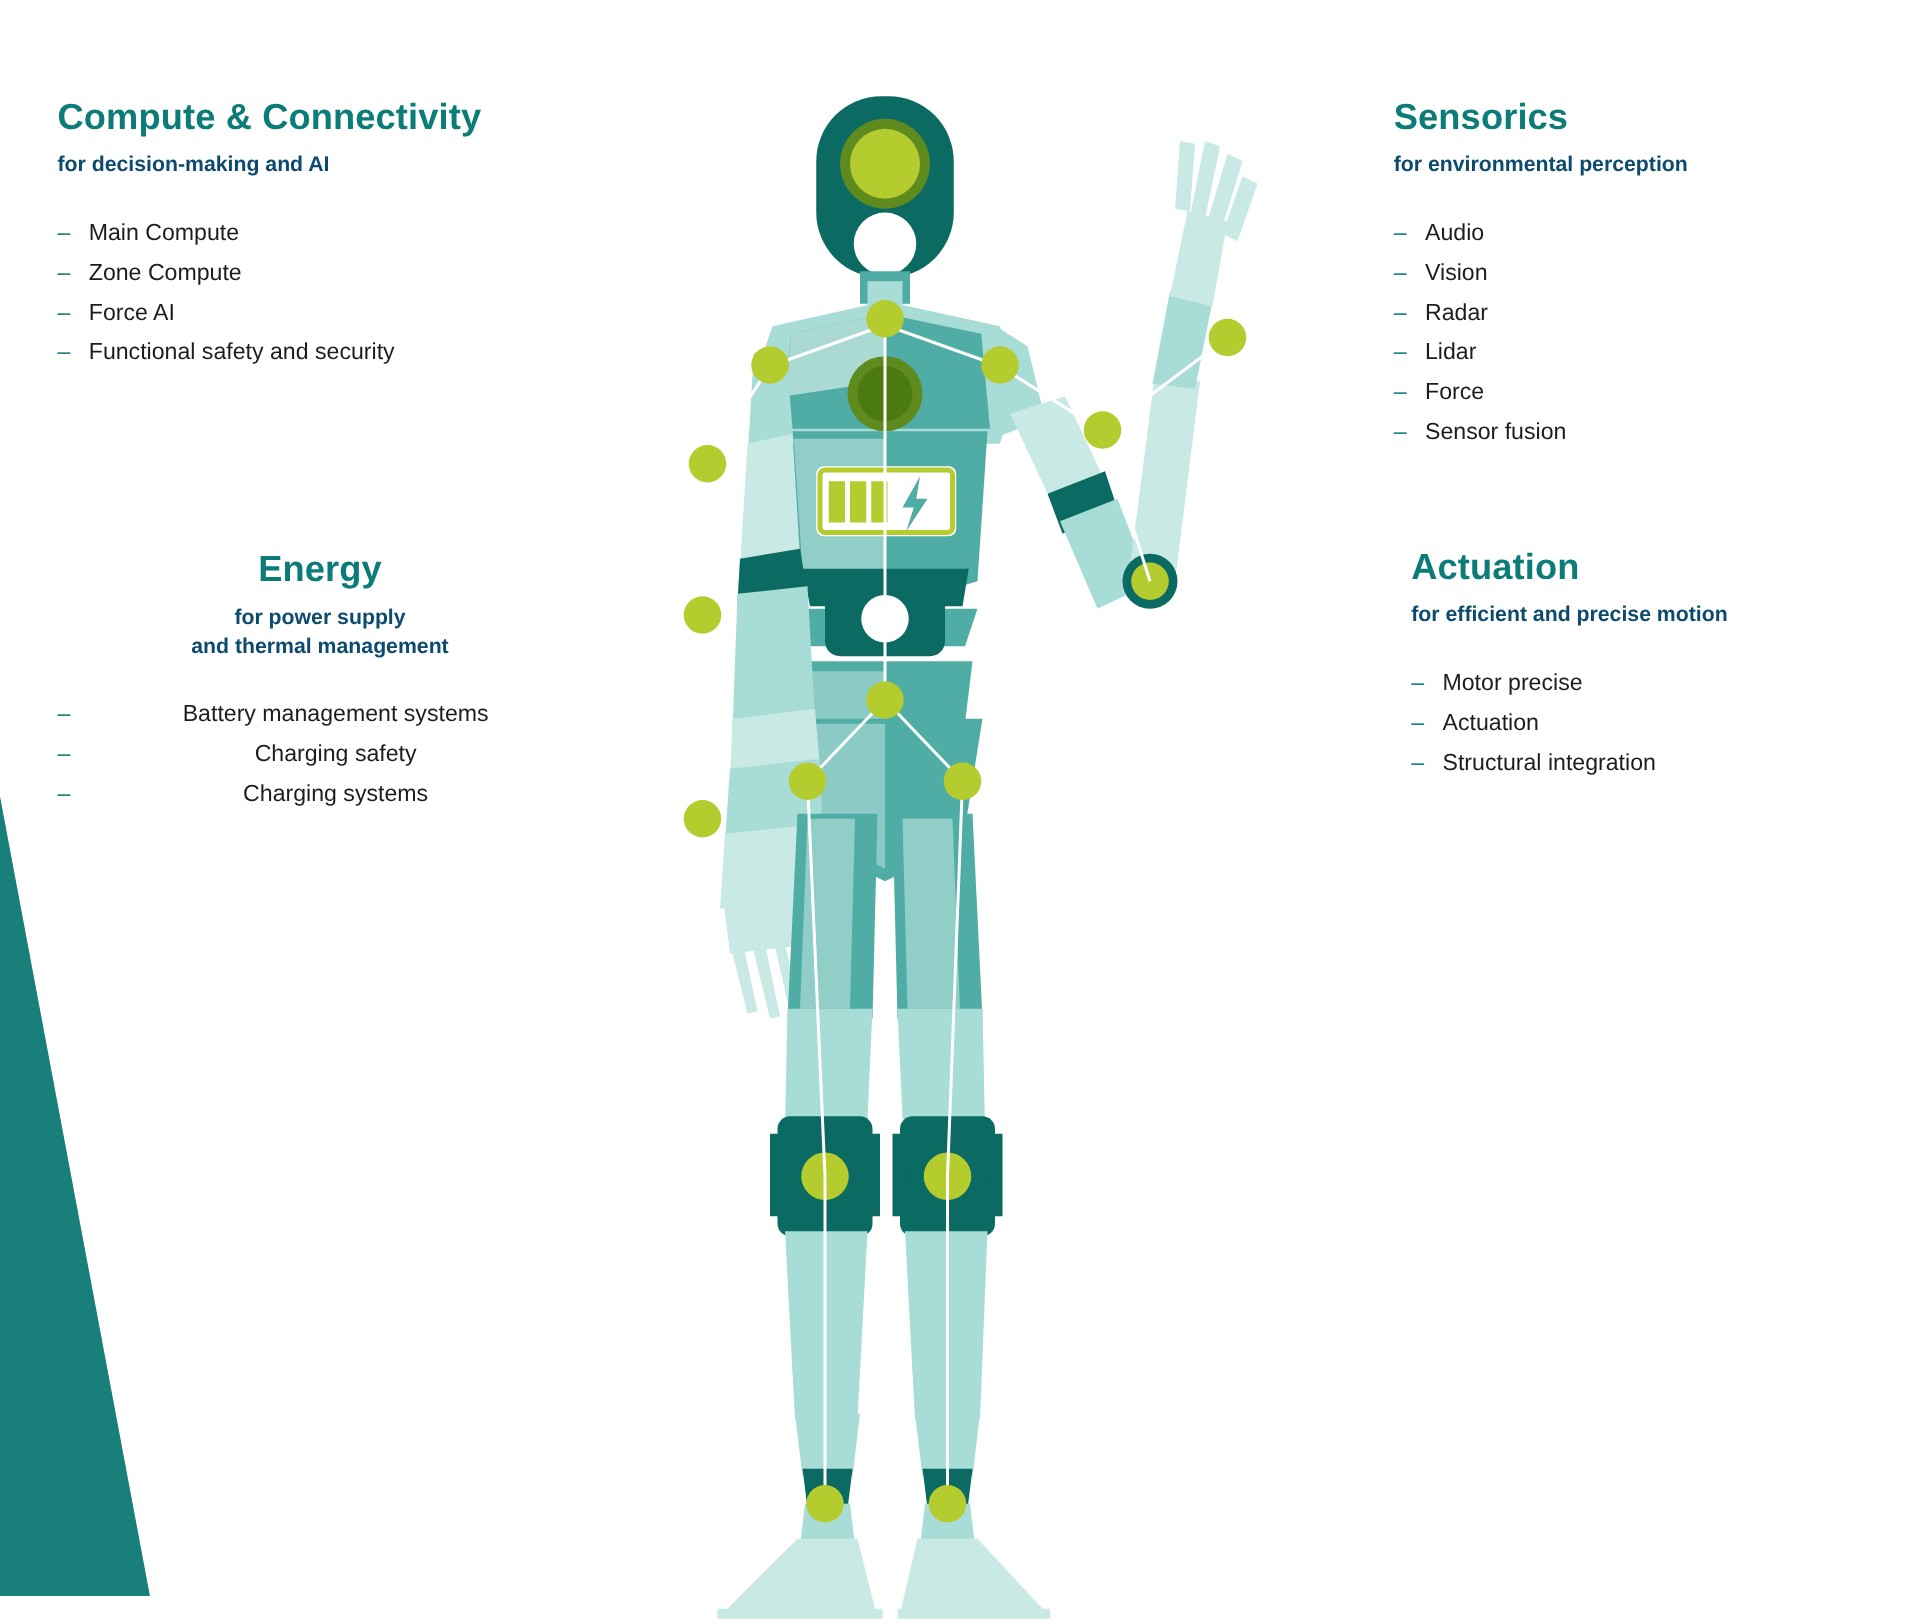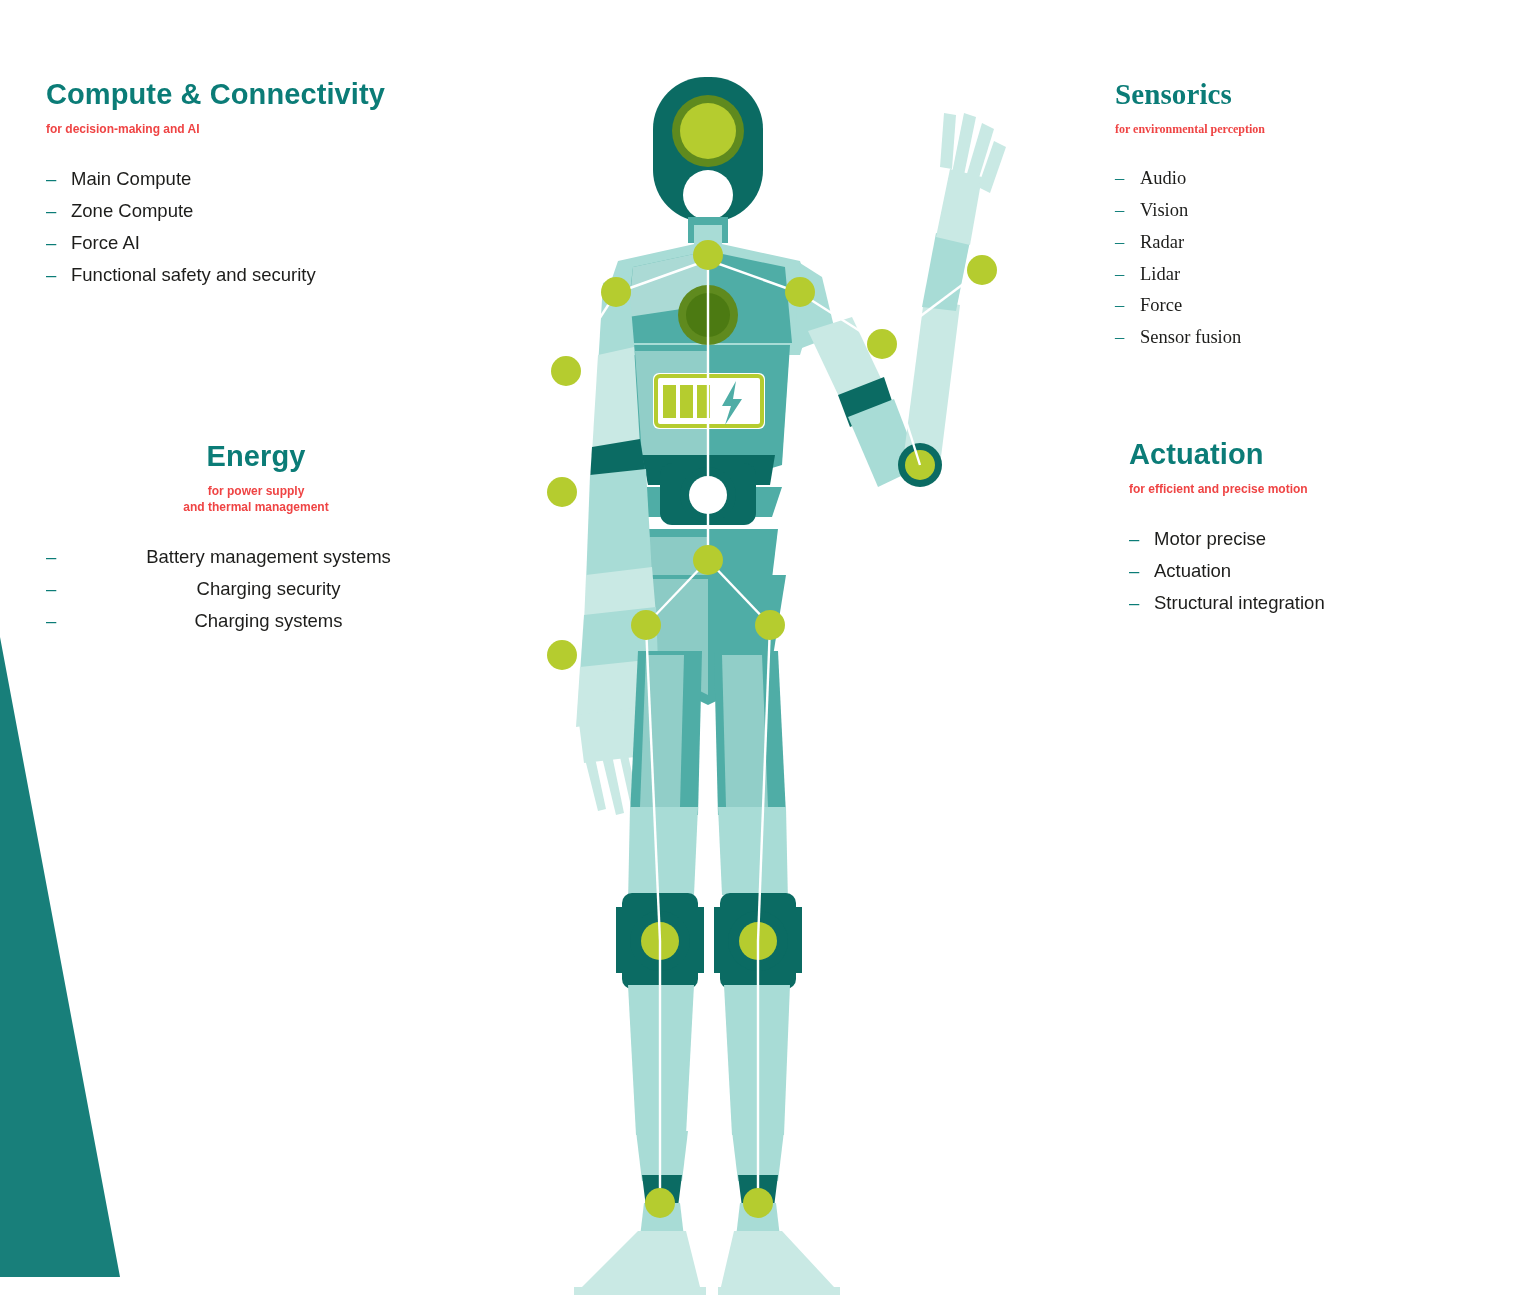--- a/index.html
+++ b/index.html
@@ -40,23 +40,23 @@
   }
   .block h2 {
     margin: 0 0 10px 0;
     font-size: 29px;
     font-weight: bold;
     color: #0b7c77;
     letter-spacing: 0.1px;
   }
   .block .subtitle {
     margin: 0 0 26px 0;
-    font-size: 12px;
+    font-size: 17px;
     font-weight: bold;
-    color: #ef4444;
+    color: #0c4a6e;
     line-height: 1.35;
   }
   .block ul {
     list-style: none;
     margin: 0;
     padding: 0;
   }
   .block ul li {
     font-size: 18.5px;
     color: #1d1d1b;
@@ -66,21 +66,21 @@
   }
   .block ul li .dash {
     position: absolute;
     left: 0;
     top: 0;
     color: #0b7c77;
   }
 
   #block-compute { left: 46px;  top: 78px;  width: 420px; }
   #block-energy  { left: 46px;  top: 440px; width: 420px; text-align: center; }
-  #block-sensorics { left: 1115px; top: 78px; width: 400px; font-family: Liberation Serif, serif; }
+  #block-sensorics { left: 1115px; top: 78px; width: 400px; }
   #block-actuation { left: 1129px; top: 438px; width: 400px; }
 
   
   #robot-figure {
     position: absolute;
     left: 470px;
     top: 55px;
     width: 540px;
     height: 1240px;
   }
@@ -105,21 +105,21 @@
   </div>
 
   <div class="block" id="block-energy">
     <h2>Energy</h2>
     <p class="subtitle">
       <span>for power supply</span><br>
       <span>and thermal management</span>
     </p>
     <ul>
       <li><span class="dash">–</span><span>Battery management systems</span></li>
-      <li><span class="dash">–</span><span>Charging security</span></li>
+      <li><span class="dash">–</span><span>Charging safety</span></li>
       <li><span class="dash">–</span><span>Charging systems</span></li>
     </ul>
   </div>
 
   <div class="block" id="block-sensorics">
     <h2>Sensorics</h2>
     <p class="subtitle">for environmental perception</p>
     <ul>
       <li><span class="dash">–</span><span>Audio</span></li>
       <li><span class="dash">–</span><span>Vision</span></li>

